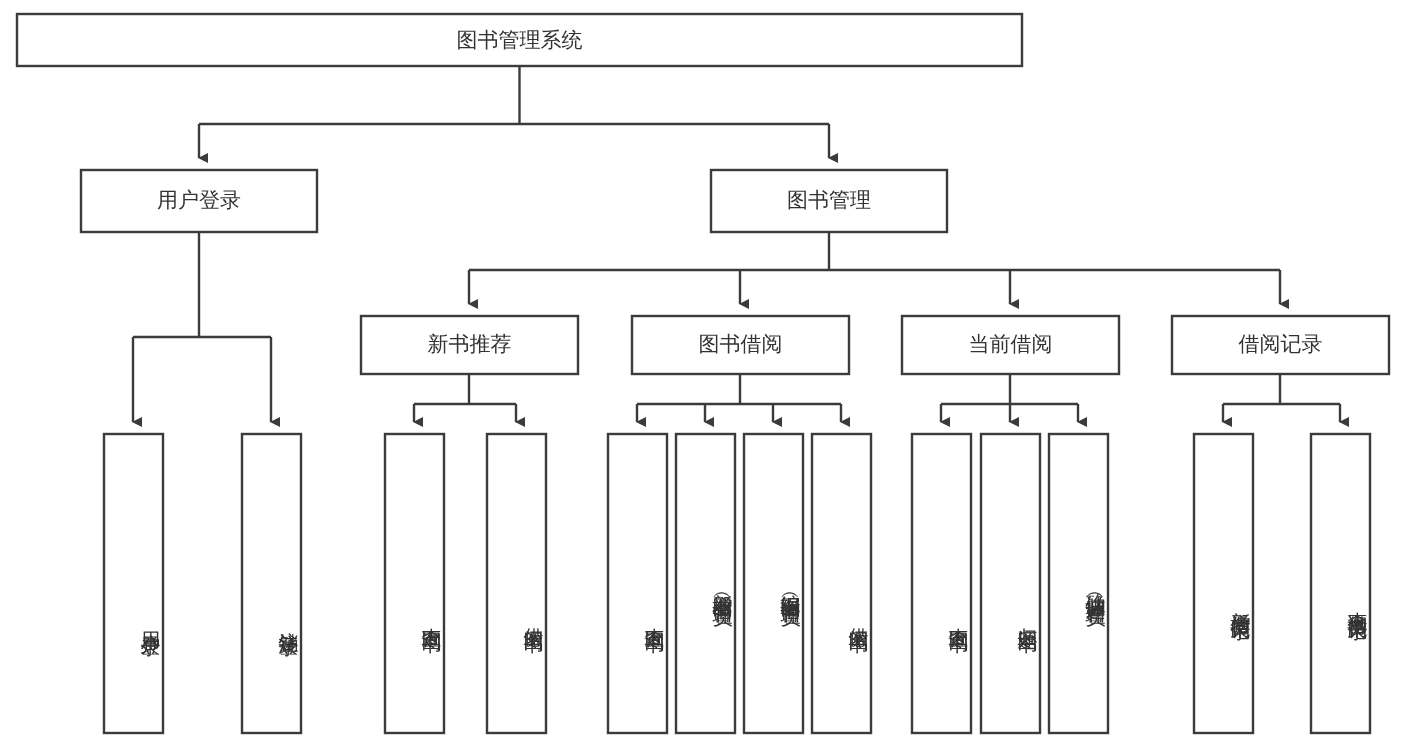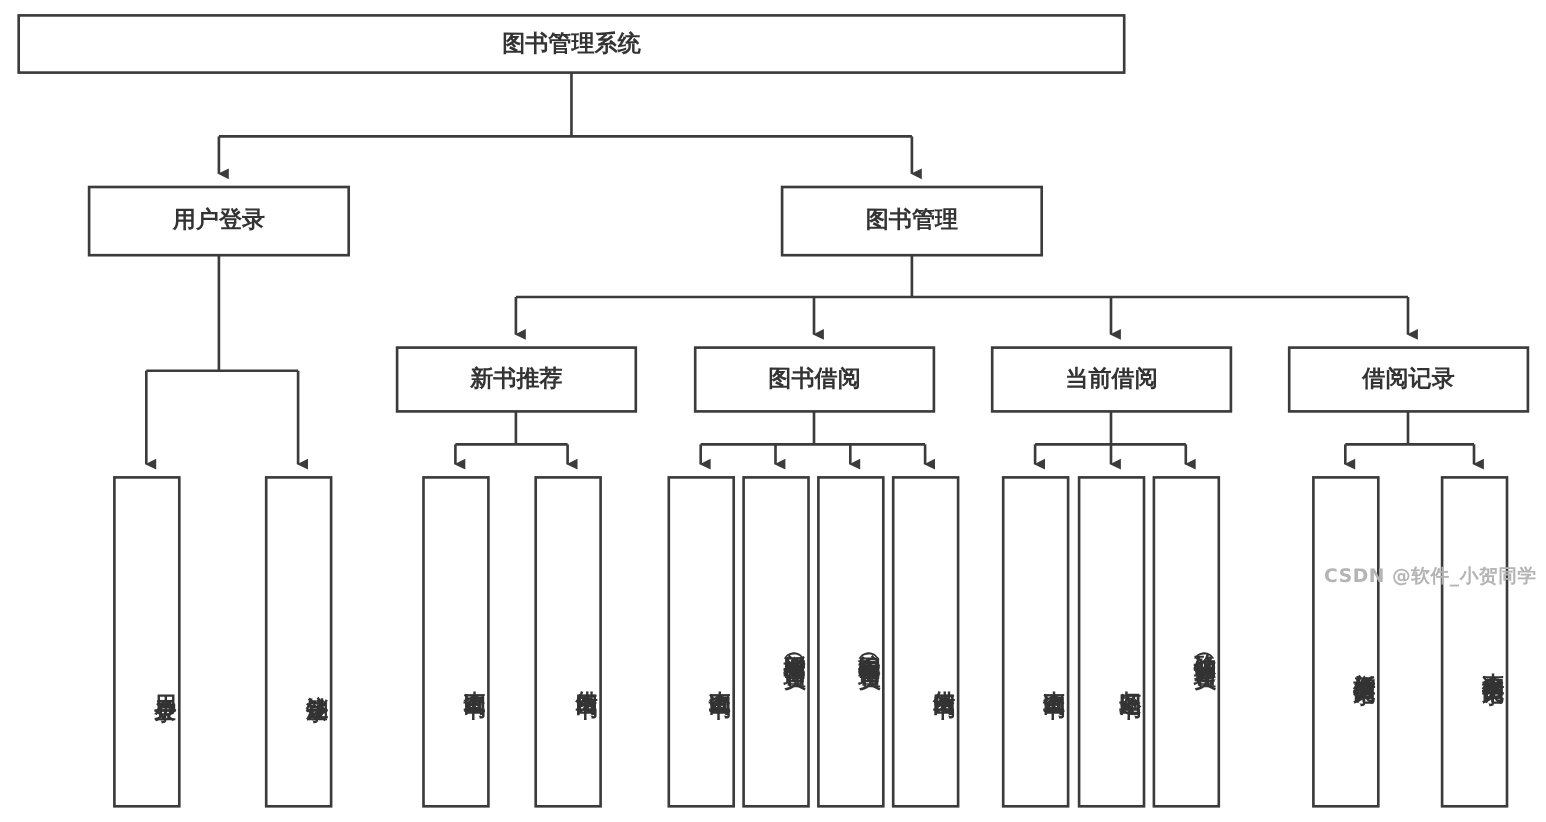--- a/index.html
+++ b/index.html
@@ -11,21 +11,20 @@
     width: 1405px;
     height: 747px;
     font-family: "DejaVu Sans", "Liberation Sans", sans-serif;
     overflow: hidden;
   }
   #diagram-root {
     position: relative;
     width: 1405px;
     height: 543px;
     background: #ffffff;
-    font-weight: bold;
   }
   svg.diagram-canvas {
     position: absolute;
     left: 0;
     top: 0;
     width: 1405px;
     height: 747px;
   }
   .node-box {
     fill: #ffffff;
@@ -200,14 +199,13 @@
   <div class="node-label-v" style="left:744px; top:434px; width:59px; height:299px; padding-top:6px; box-sizing:border-box;">编辑图书（管理员）</div>
   <div class="node-label-v" style="left:812px; top:434px; width:59px; height:299px; padding-top:64px; box-sizing:border-box;">借阅图书</div>
 
   <div class="node-label-v" style="left:912px; top:434px; width:59px; height:299px; padding-top:64px; box-sizing:border-box;">查询图书</div>
   <div class="node-label-v" style="left:981px; top:434px; width:59px; height:299px; padding-top:64px; box-sizing:border-box;">归还图书</div>
   <div class="node-label-v" style="left:1049px; top:434px; width:59px; height:299px; padding-top:6px; box-sizing:border-box;">确认归还（管理员）</div>
 
   <div class="node-label-v" style="left:1194px; top:434px; width:59px; height:299px; padding-top:36px; box-sizing:border-box;">新增借阅记录</div>
   <div class="node-label-v" style="left:1311px; top:434px; width:59px; height:299px; padding-top:36px; box-sizing:border-box;">查询借阅记录</div>
 
-  <div class="watermark">CSDN @软件_小贺同学</div>
 </div>
 
 </body></html>

